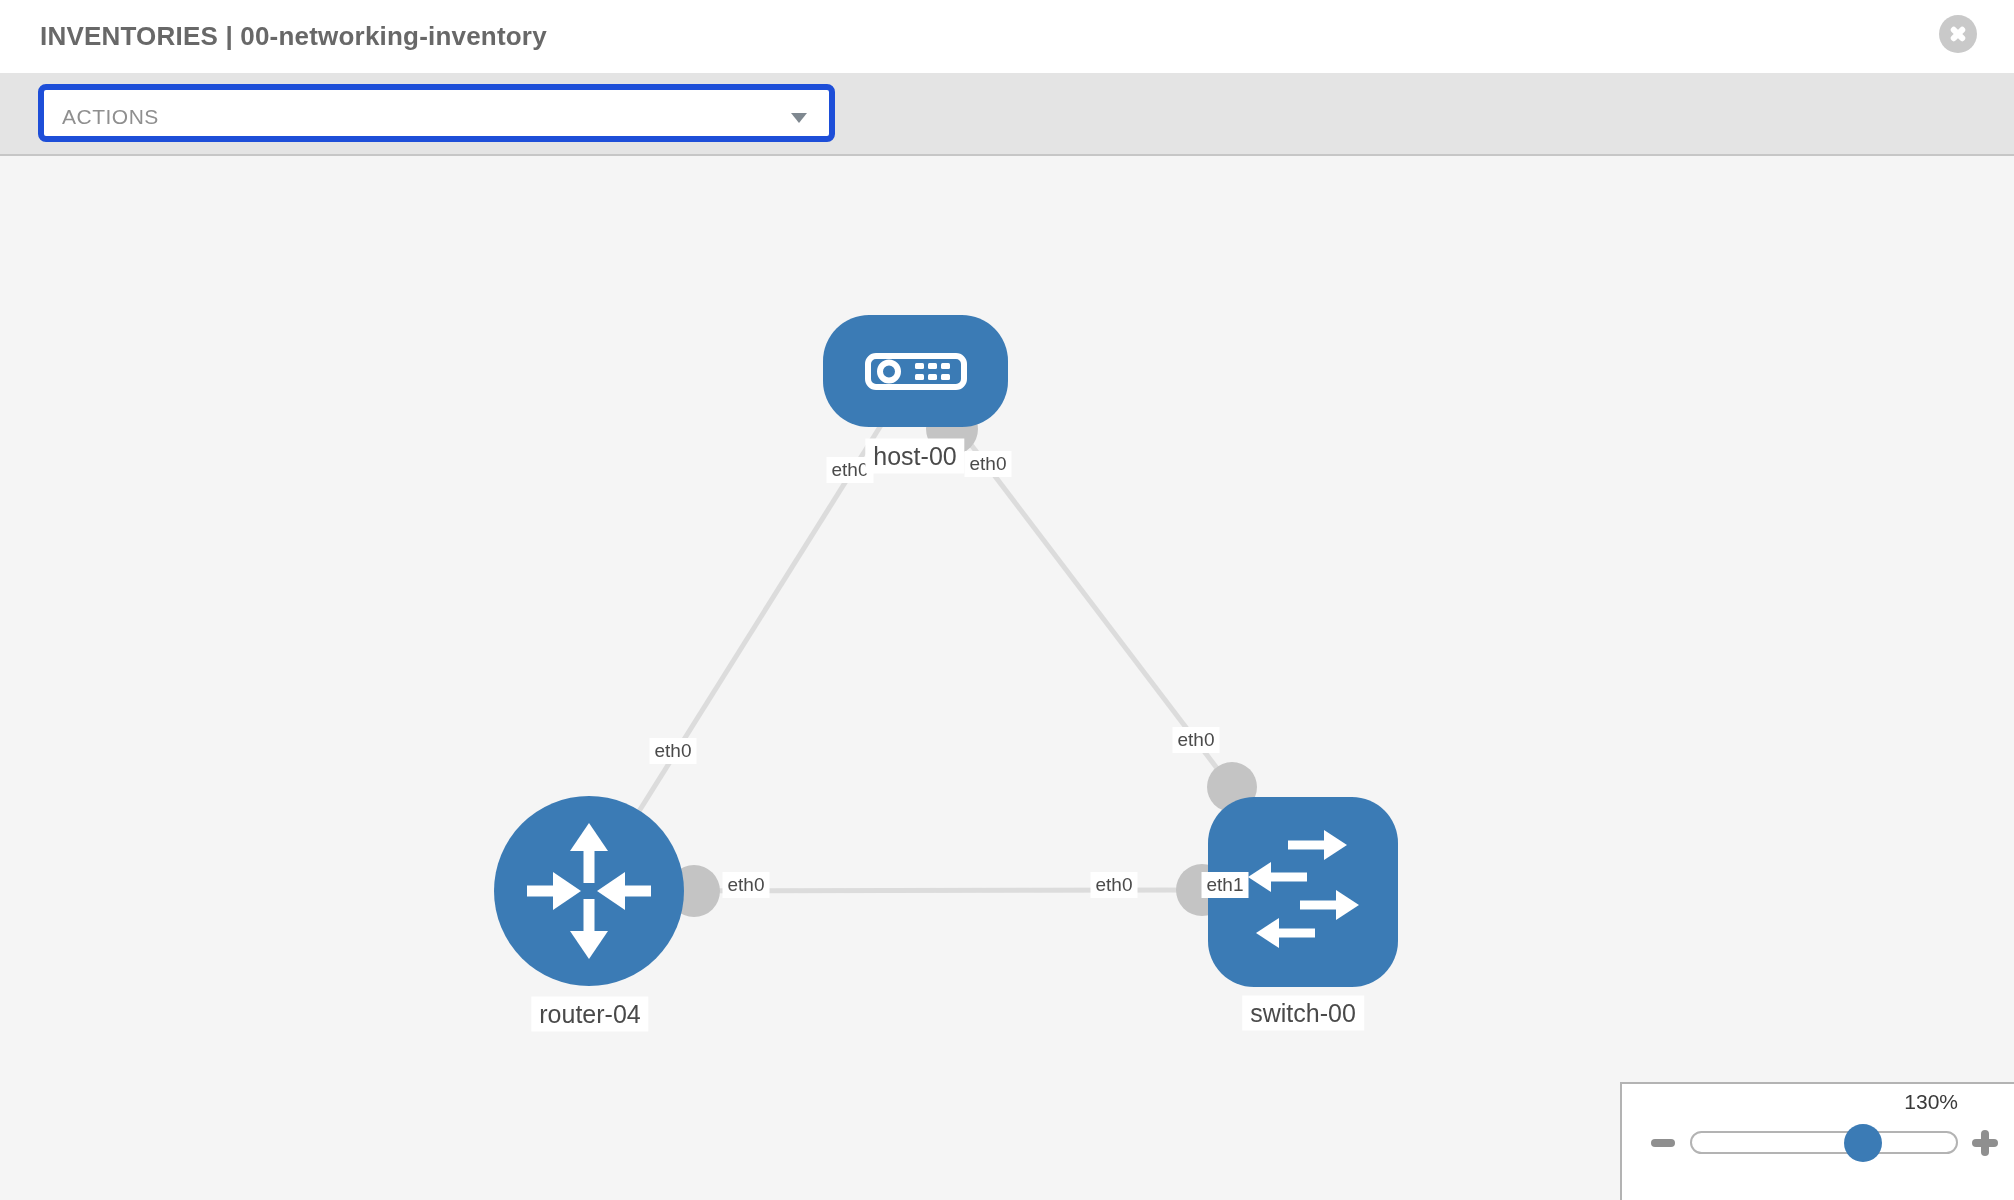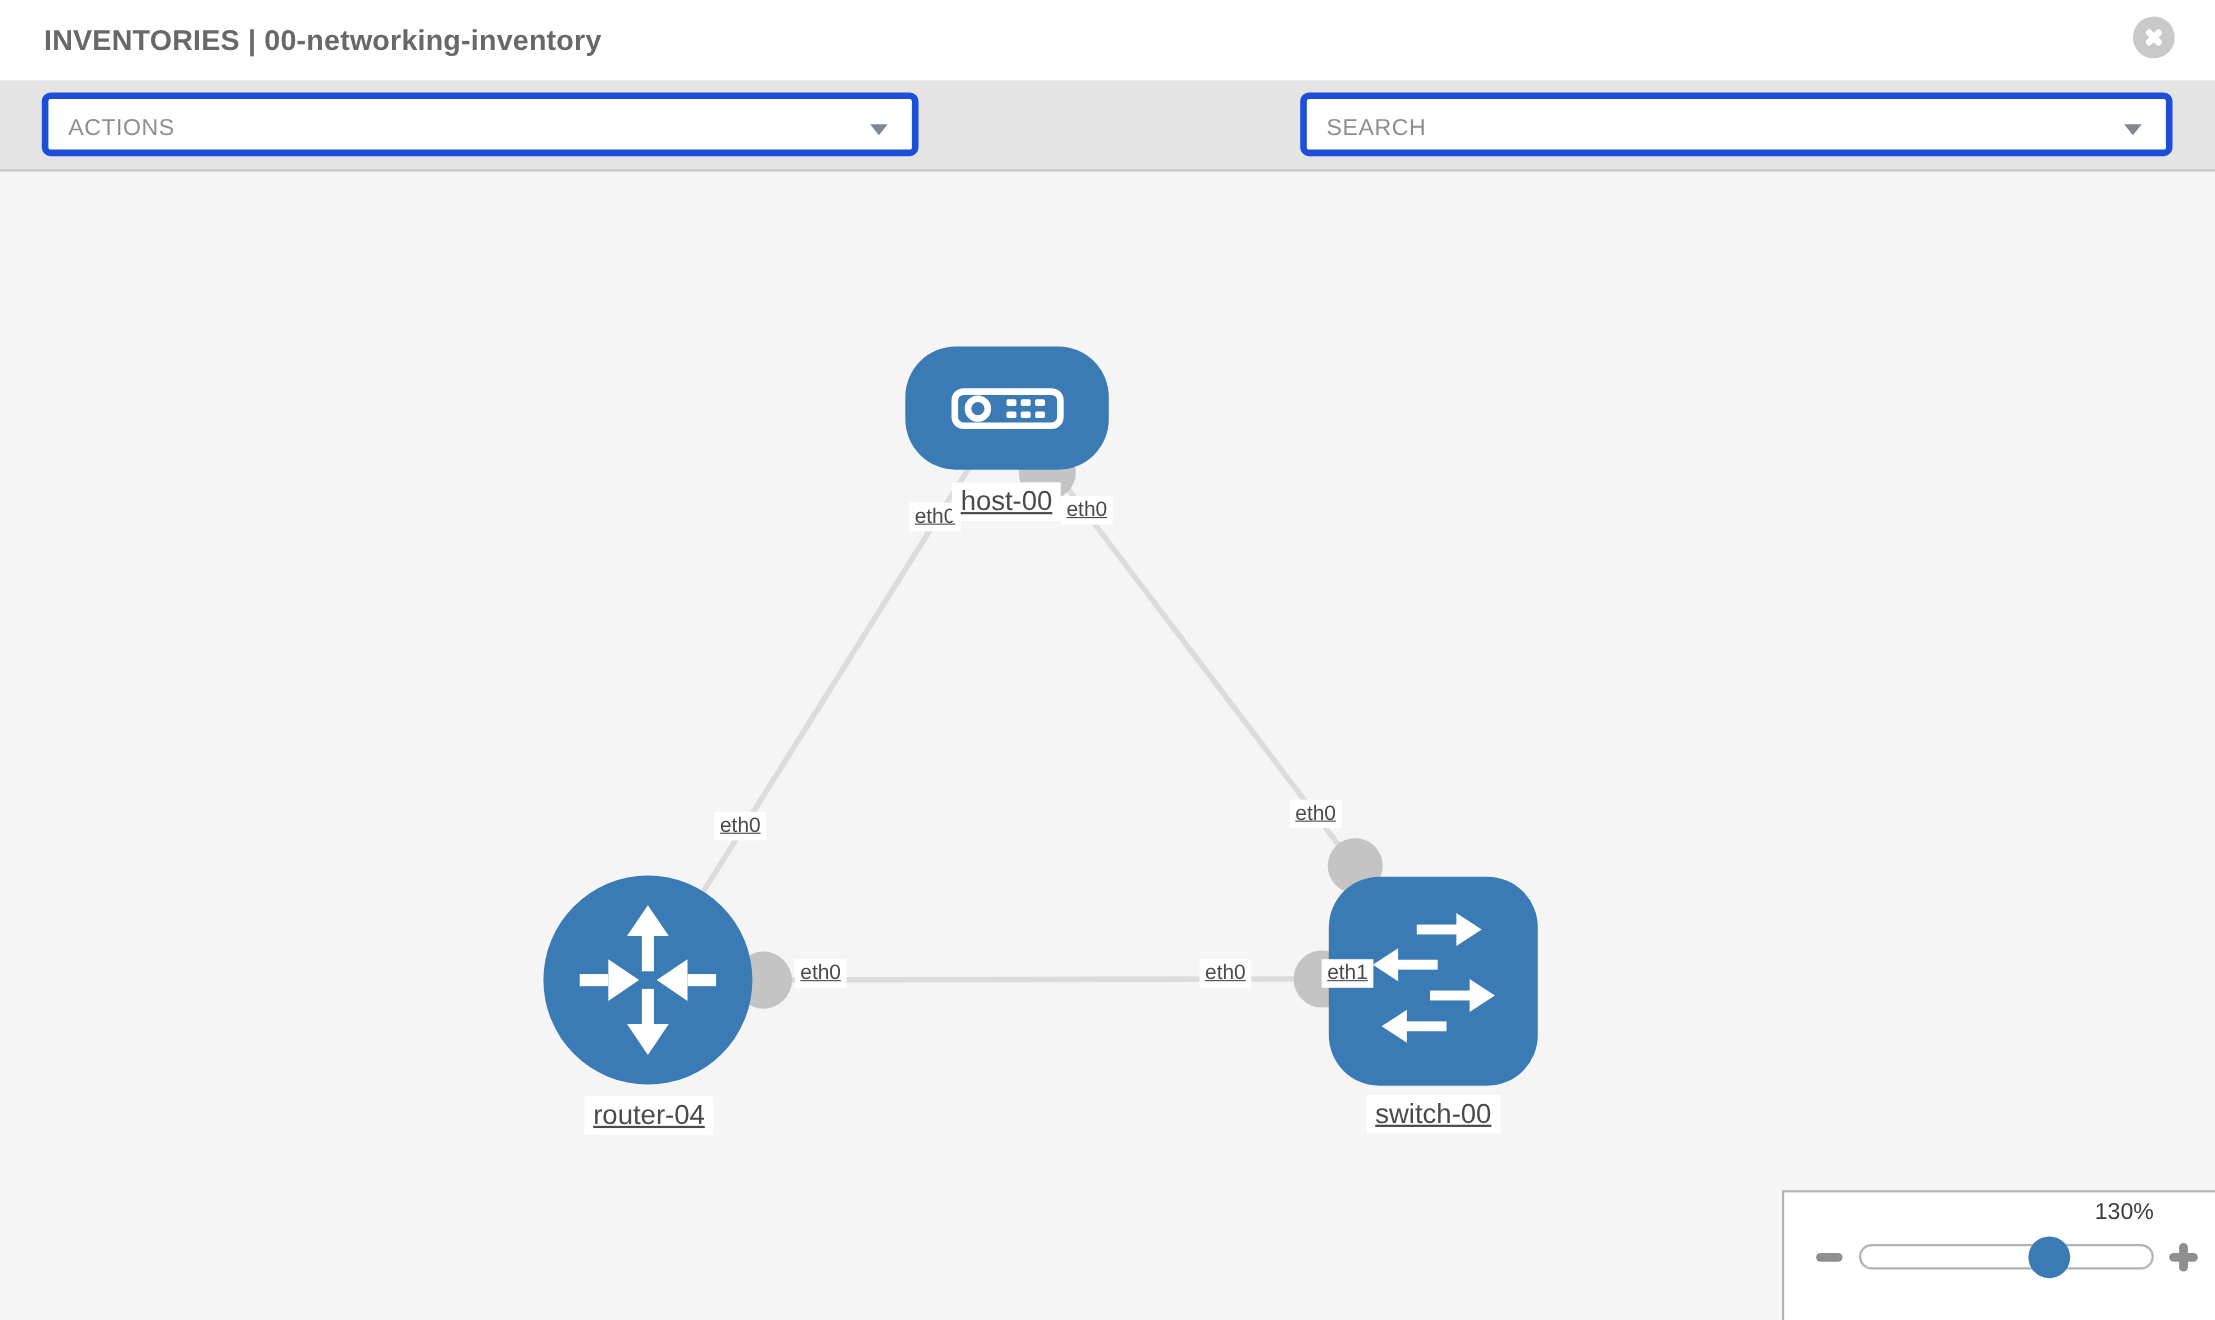--- a/index.html
+++ b/index.html
@@ -30,21 +30,21 @@
   .canvas{position:absolute;left:0;top:156px;width:2014px;height:1044px;background:#f5f5f5;}
   .links-svg{position:absolute;left:0;top:0;width:2014px;height:1200px;pointer-events:none;z-index:1;}
 
   
   .node{position:absolute;background:#3b7bb5;z-index:3;cursor:pointer;display:flex;align-items:center;justify-content:center;}
   .node-host{left:823px;top:315px;width:185px;height:112px;border-radius:46px;}
   .node-router{left:494px;top:796px;width:190px;height:190px;border-radius:50%;}
   .node-switch{left:1208px;top:797px;width:190px;height:190px;border-radius:46px;}
 
   
-  .chip{position:absolute;transform:translate(-50%,-50%);background:#ffffff;color:#4a4a4a;white-space:nowrap;z-index:4;text-decoration:underline;}
+  .chip{position:absolute;transform:translate(-50%,-50%);background:#ffffff;color:#4a4a4a;white-space:nowrap;z-index:4;}
   .chip-name{font-size:25px;padding:3px 8px;z-index:5;}
   .chip-eth{font-size:19px;padding:2px 5px;}
   .chip-host-name{left:915px;top:456px;text-align:right;}
   .chip-router-name{left:590px;top:1014px;}
   .chip-switch-name{left:1303px;top:1013px;}
   .chip-eth-a{left:850px;top:470px;}
   .chip-eth-b{left:988px;top:464px;}
   .chip-eth-c{left:673px;top:751px;}
   .chip-eth-d{left:746px;top:885px;}
   .chip-eth-e{left:1196px;top:740px;}
@@ -84,24 +84,20 @@
       </svg>
     </div>
     <div class="tool-btn tool-key">
       <svg viewBox="0 0 24 24">
         <g transform="translate(12,12) rotate(45) translate(-12,-12)">
           <path d="M12 1a7 7 0 0 0-2.3 13.6V17l-1.5 1.5L9.7 20l-1.5 1.5 1.6 1.6 2.5-2.5v-6A7 7 0 0 0 12 1zm0 6.5A2.2 2.2 0 1 1 12 3a2.2 2.2 0 0 1 0 4.5z"></path>
         </g>
       </svg>
     </div>
 
-    <div class="combo combo-search">
-      <span class="combo-text">SEARCH</span>
-      <span class="caret"></span>
-    </div>
   </div>
 
   <div class="canvas"></div>
 
   <svg class="links-svg">
     <line x1="915" y1="371" x2="589" y2="891" stroke="#dcdcdc" stroke-width="5"></line>
     <line x1="915" y1="371" x2="1232" y2="788" stroke="#dcdcdc" stroke-width="5"></line>
     <line x1="589" y1="891" x2="1203" y2="890" stroke="#dcdcdc" stroke-width="5"></line>
     <circle cx="952" cy="429" r="26" fill="#c4c4c4"></circle>
     <circle cx="694" cy="891" r="26" fill="#c4c4c4"></circle>

